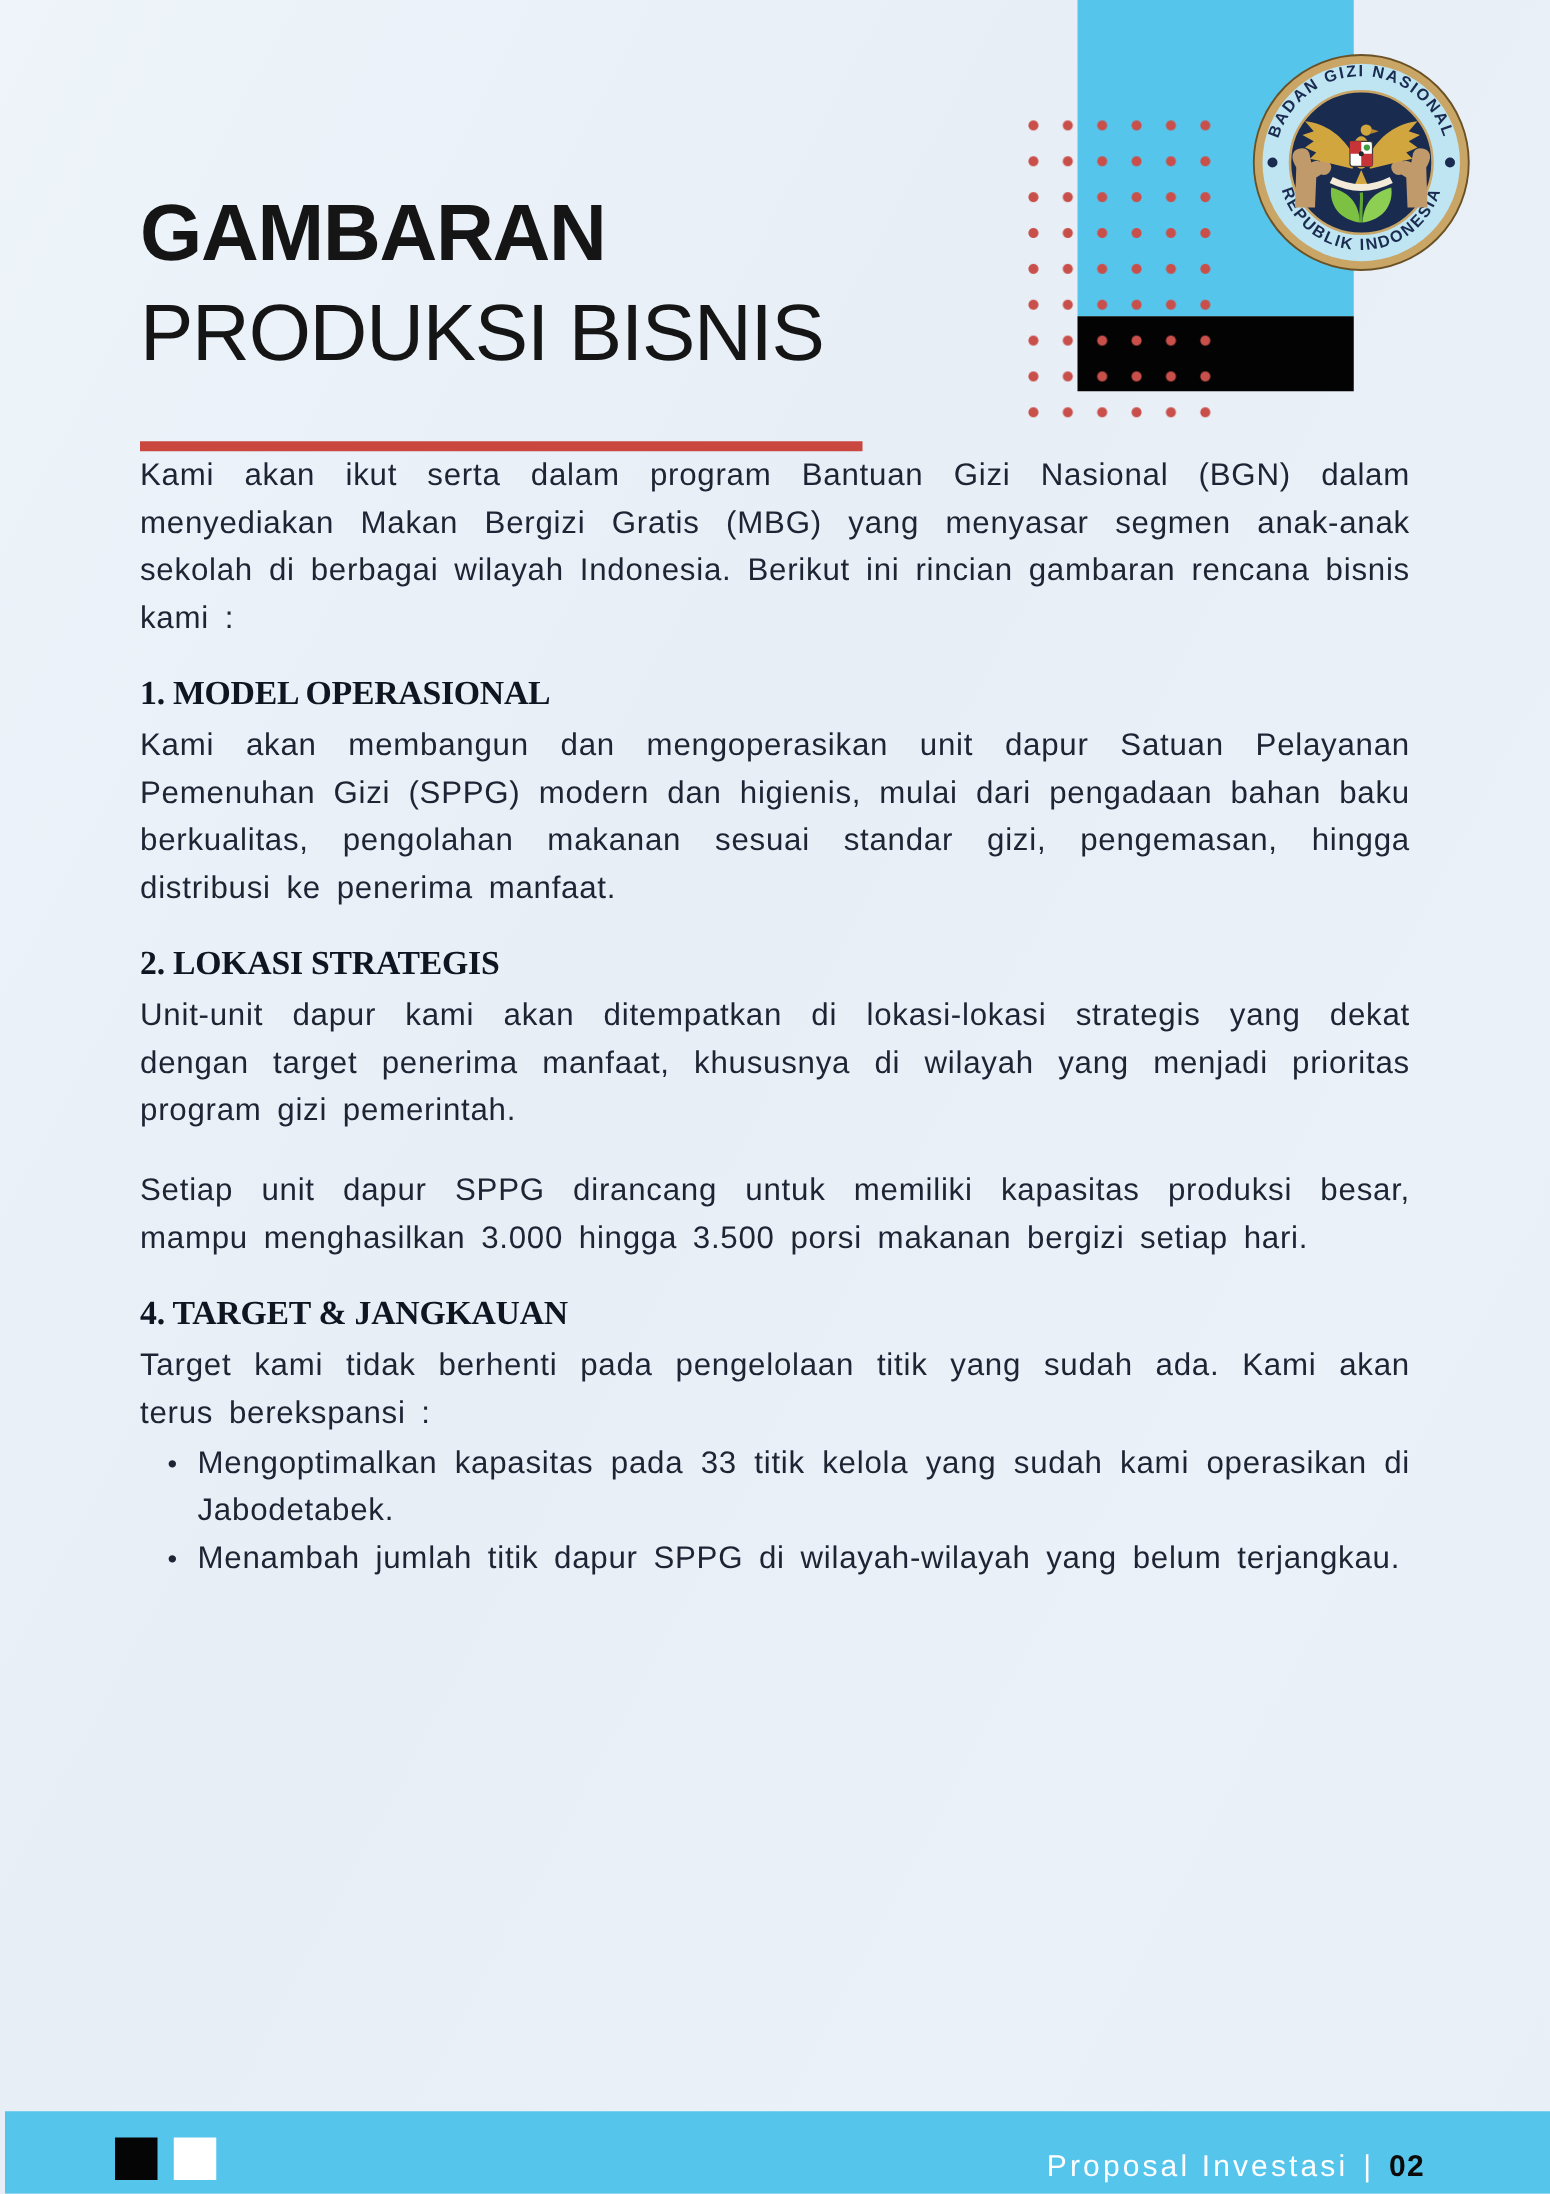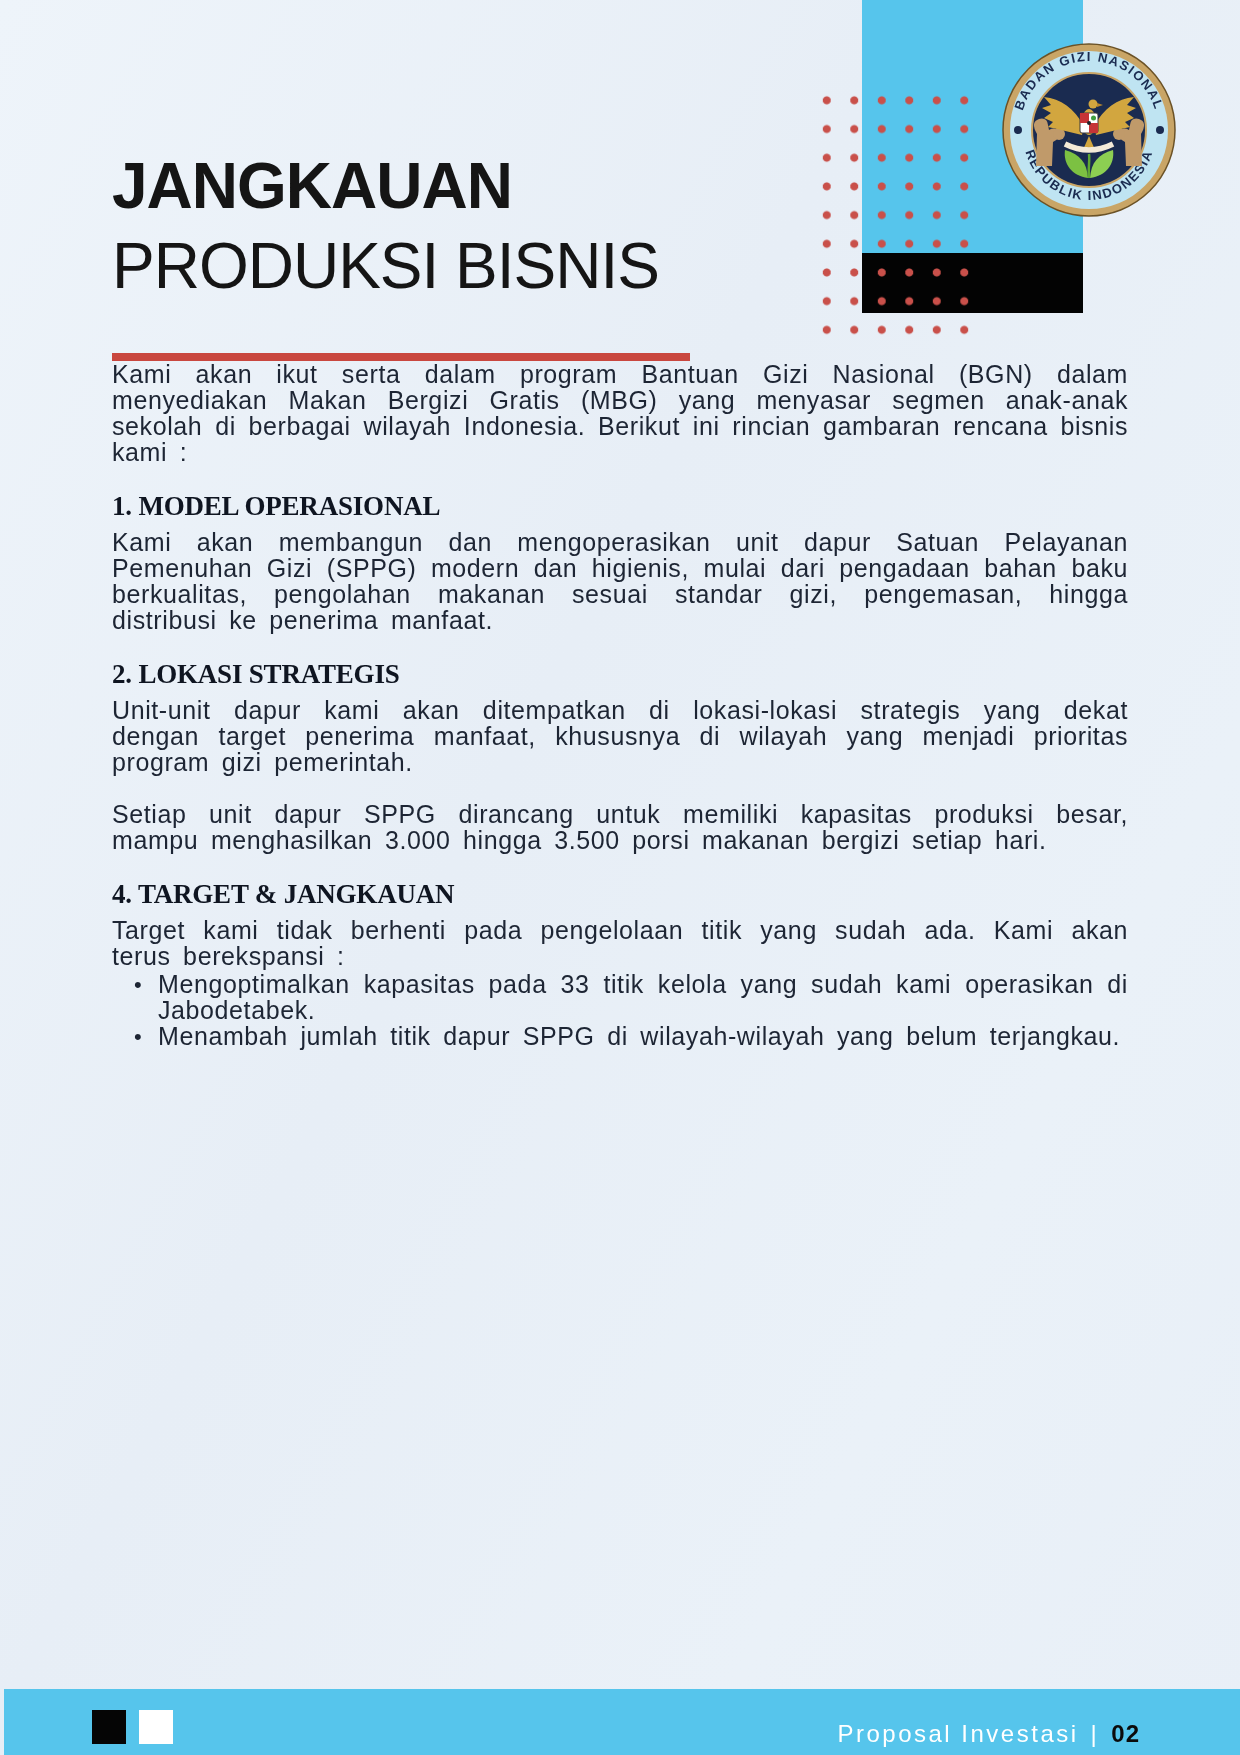--- a/index.html
+++ b/index.html
@@ -26,21 +26,21 @@
 
   
   .content{position:absolute;left:112px;top:0;width:1016px;}
 
   .title{margin-top:146px;font-size:64px;line-height:80px;color:#151515;letter-spacing:-1px;}
   .title .t1{font-weight:800;display:block;}
   .title .t2{font-weight:400;display:block;}
   .rule{margin-top:47px;width:578px;height:8px;background:#c9473f;}
 
   p.body, li{
-    font-size:25px;line-height:26px;color:#1d2534;
+    font-size:25px;line-height:38px;color:#1d2534;
     text-align:justify;letter-spacing:0.6px;word-spacing:5px;margin:0;
   }
   .intro{margin-top:16px;}
   section{margin-top:26px;}
   h2{
     margin:24px 0 8px 0;font-size:27px;line-height:30px;font-weight:800;
     color:#0f1521;letter-spacing:-0.2px;font-family:Liberation Serif, serif;
   }
   ul{list-style:none;margin:2px 0 0 0;padding:0 0 0 46px;}
   li{position:relative;}
@@ -110,21 +110,21 @@
         <rect x="0" y="-7" width="9" height="10" fill="#c63437"></rect>
         <circle cx="4.5" cy="-12" r="2.5" fill="#3f9e3f"></circle>
         <circle cx="0" cy="-7" r="2" fill="#20262e"></circle>
       </g>
     </g>
   </svg>
 
   <div class="content">
 
     <h1 class="title">
-      <span class="t1">JANGKAUAN</span>
+      <span class="t1">GAMBARAN</span>
       <span class="t2">PRODUKSI BISNIS</span>
     </h1>
     <div class="rule"></div>
 
     <p class="body intro">Kami akan ikut serta dalam program Bantuan Gizi Nasional (BGN) dalam menyediakan Makan Bergizi Gratis (MBG) yang menyasar segmen anak-anak sekolah di berbagai wilayah Indonesia. Berikut ini rincian gambaran rencana bisnis kami :</p>
 
     <section>
       <h2>1. MODEL OPERASIONAL</h2>
       <p class="body">Kami akan membangun dan mengoperasikan unit dapur Satuan Pelayanan Pemenuhan Gizi (SPPG) modern dan higienis, mulai dari pengadaan bahan baku berkualitas, pengolahan makanan sesuai standar gizi, pengemasan, hingga distribusi ke penerima manfaat.</p>
     </section>

